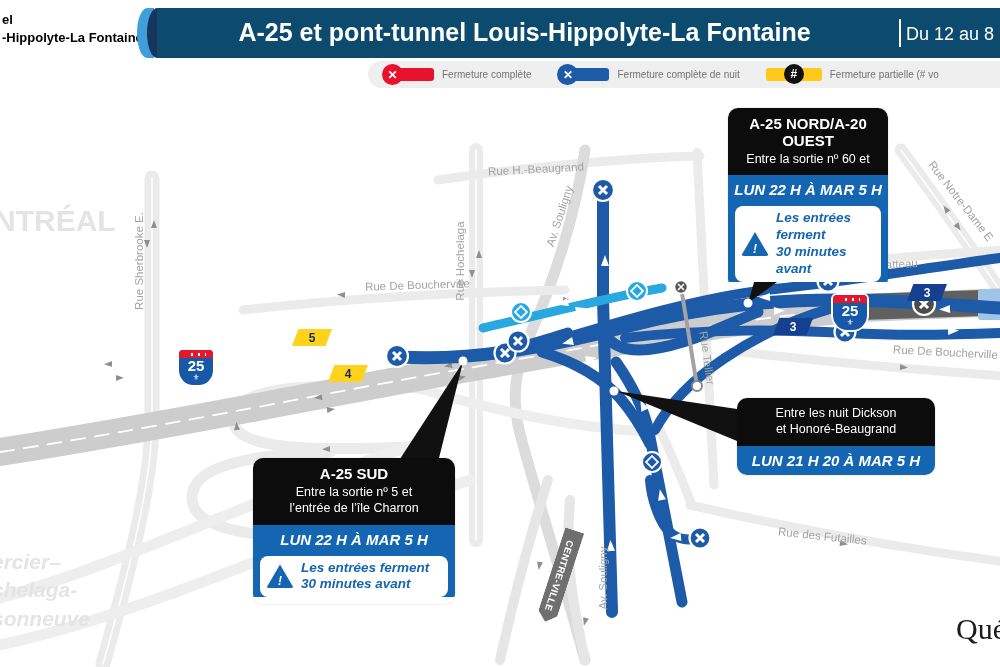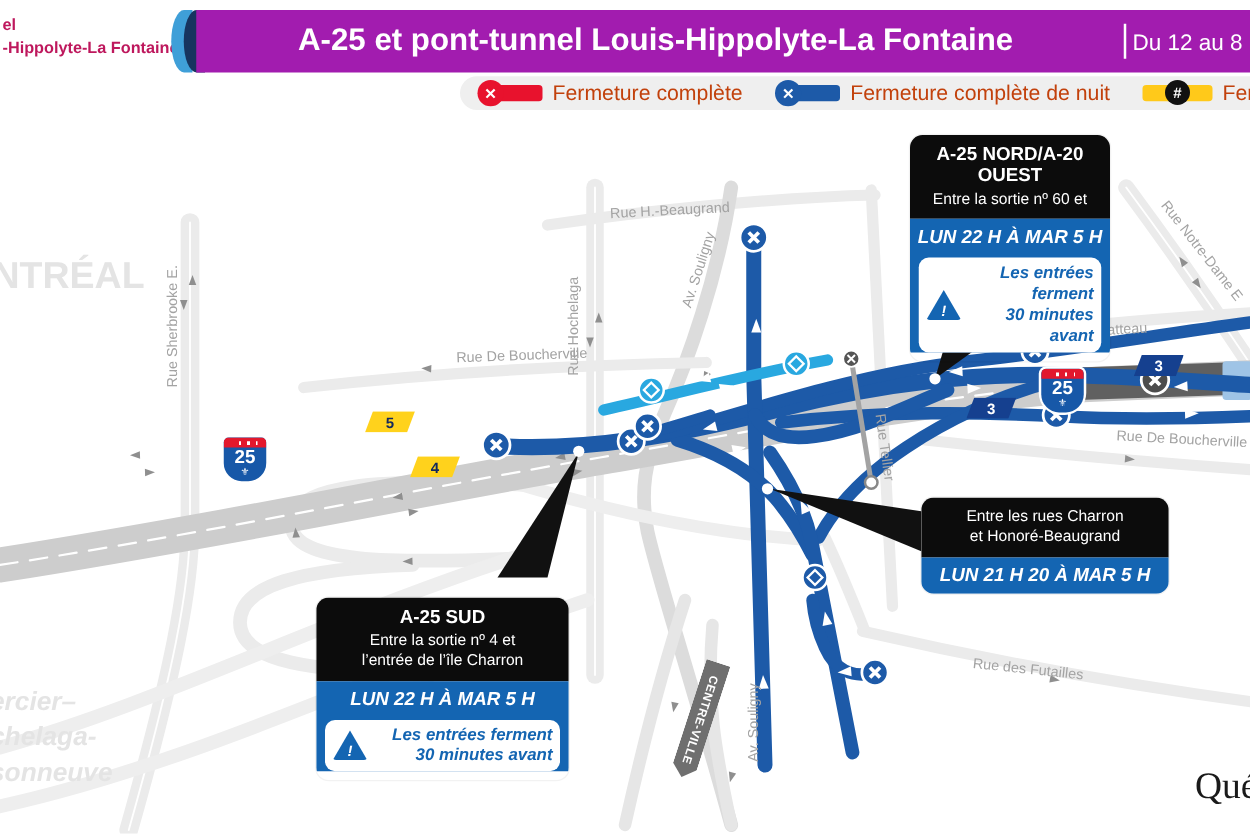--- a/index.html
+++ b/index.html
@@ -1,33 +1,33 @@
 <!DOCTYPE html>
 <html><head>
 <meta charset="utf-8">
 <style>
   html,body{margin:0;padding:0;background:#fff;}
   .stage{position:relative;width:1000px;height:667px;overflow:hidden;background:#fff;
          font-family:"Liberation Sans", sans-serif;}
   
-  .logo-line{position:absolute;color:#be185d;font-weight:700;font-size:13px;white-space:nowrap;}
+  .logo-line{position:absolute;color:#000000;font-weight:700;font-size:13px;white-space:nowrap;}
   .crescent1{position:absolute;left:137px;top:8px;width:17px;height:50px;background:#3f9fd8;
              border-radius:60% 0 0 60% / 50% 0 0 50%;}
   .crescent2{position:absolute;left:147px;top:8px;width:17px;height:50px;background:#17345f;
              border-radius:60% 0 0 60% / 50% 0 0 50%;}
-  .band{position:absolute;left:157px;top:8px;width:843px;height:50px;background:#a21caf;}
+  .band{position:absolute;left:157px;top:8px;width:843px;height:50px;background:#0c4a6e;}
   .band-title{position:absolute;left:0;right:108px;top:10px;text-align:center;color:#fff;
               font-weight:700;font-size:25px;white-space:nowrap;}
   .band-sep{position:absolute;right:99px;top:11px;width:2px;height:28px;background:#fff;}
   .band-date{position:absolute;right:6px;top:16px;color:#fff;font-size:18px;white-space:nowrap;}
   
   .legend{position:absolute;left:368px;top:61px;height:27px;width:700px;background:#efefef;
           border-radius:14px;display:flex;align-items:center;padding-left:14px;box-sizing:border-box;}
   .leg-item{display:flex;align-items:center;margin-right:26px;}
-  .leg-label{color:#c2410c;font-size:17px;margin-left:8px;white-space:nowrap;}
+  .leg-label{color:#737373;font-size:10px;margin-left:8px;white-space:nowrap;}
   .leg-xicon{position:relative;width:52px;height:21px;}
   .leg-bar{position:absolute;left:10px;top:4px;width:42px;height:13px;border-radius:3px;}
   .leg-circ{position:absolute;left:0;top:0;width:21px;height:21px;border-radius:50%;
             color:#fff;font-weight:700;font-size:12px;display:flex;align-items:center;justify-content:center;}
   .leg-hash{position:relative;width:56px;height:21px;}
   .leg-hash .bar{position:absolute;left:0;top:4px;width:56px;height:13px;border-radius:3px;background:#ffc91a;}
   .leg-hash .circ{position:absolute;left:18px;top:0;width:20px;height:20px;border-radius:50%;background:#111;
             color:#fff;font-weight:700;font-size:12px;display:flex;align-items:center;justify-content:center;}
   
   .street{position:absolute;color:#a3a3a3;font-size:11.5px;white-space:nowrap;}
@@ -52,21 +52,21 @@
   .callout{position:absolute;border-radius:10px;overflow:hidden;box-shadow:0 0 0 1px rgba(0,0,0,.05);}
   .co-black{background:#0c0c0c;color:#fff;text-align:center;padding:7px 4px 8px;}
   .co-title{font-weight:700;font-size:15px;margin-bottom:2px;}
   .co-desc{font-size:12.5px;line-height:1.3;}
   .co-blue{background:#1465b2;font-style:italic;}
   .co-time{color:#fff;font-weight:700;font-size:15px;text-align:center;padding:6px 0;}
   .co-warn{background:#fff;border-radius:8px;margin:2px 7px 7px;padding:4px 6px;display:flex;align-items:center;}
   .warn-tri{width:28px;height:24px;background:#1465b2;clip-path:polygon(50% 0,100% 100%,0 100%);
       color:#fff;font-weight:700;font-size:12px;display:flex;align-items:flex-end;justify-content:center;
       border-radius:3px;flex:0 0 auto;margin-right:7px;}
-  .warn-txt{color:#1465b2;font-weight:700;font-size:13.5px;line-height:1.25;text-align:right;flex:1;}
+  .warn-txt{color:#1465b2;font-weight:700;font-size:13.5px;line-height:1.25;text-align:left;flex:1;}
   .quebec{position:absolute;left:956px;top:612px;font-family:"Liberation Serif",serif;font-size:30px;color:#1a1a1a;}
   svg{position:absolute;left:0;top:0;}
 </style>
 </head>
 <body>
 
 <div class="stage">
 
   <svg width="1000" height="667" viewBox="0 0 1000 667">
     <g fill="none" stroke-linecap="round">
@@ -314,34 +314,34 @@
           <div>Les entrées ferment</div>
           <div>30 minutes avant</div>
         </span>
       </div>
     </div>
   </div>
 
   <div class="callout" style="left:737px;top:398px;width:198px;">
     <div class="co-black">
       <div class="co-desc">
-        <div>Entre les rues Charron</div>
+        <div>Entre les nuit Dickson</div>
         <div>et Honoré-Beaugrand</div>
       </div>
     </div>
     <div class="co-blue">
       <div class="co-time">LUN 21 H 20 À MAR 5 H</div>
     </div>
   </div>
 
-  <div class="callout" style="left:253px;top:478px;width:202px;">
+  <div class="callout" style="left:253px;top:458px;width:202px;">
     <div class="co-black">
       <div class="co-title">A-25 SUD</div>
       <div class="co-desc">
-        <div>Entre la sortie nº 4 et</div>
+        <div>Entre la sortie nº 5 et</div>
         <div>l’entrée de l’île Charron</div>
       </div>
     </div>
     <div class="co-blue">
       <div class="co-time">LUN 22 H À MAR 5 H</div>
       <div class="co-warn">
         <span class="warn-tri">!</span>
         <span class="warn-txt">
           <div>Les entrées ferment</div>
           <div>30 minutes avant</div>

